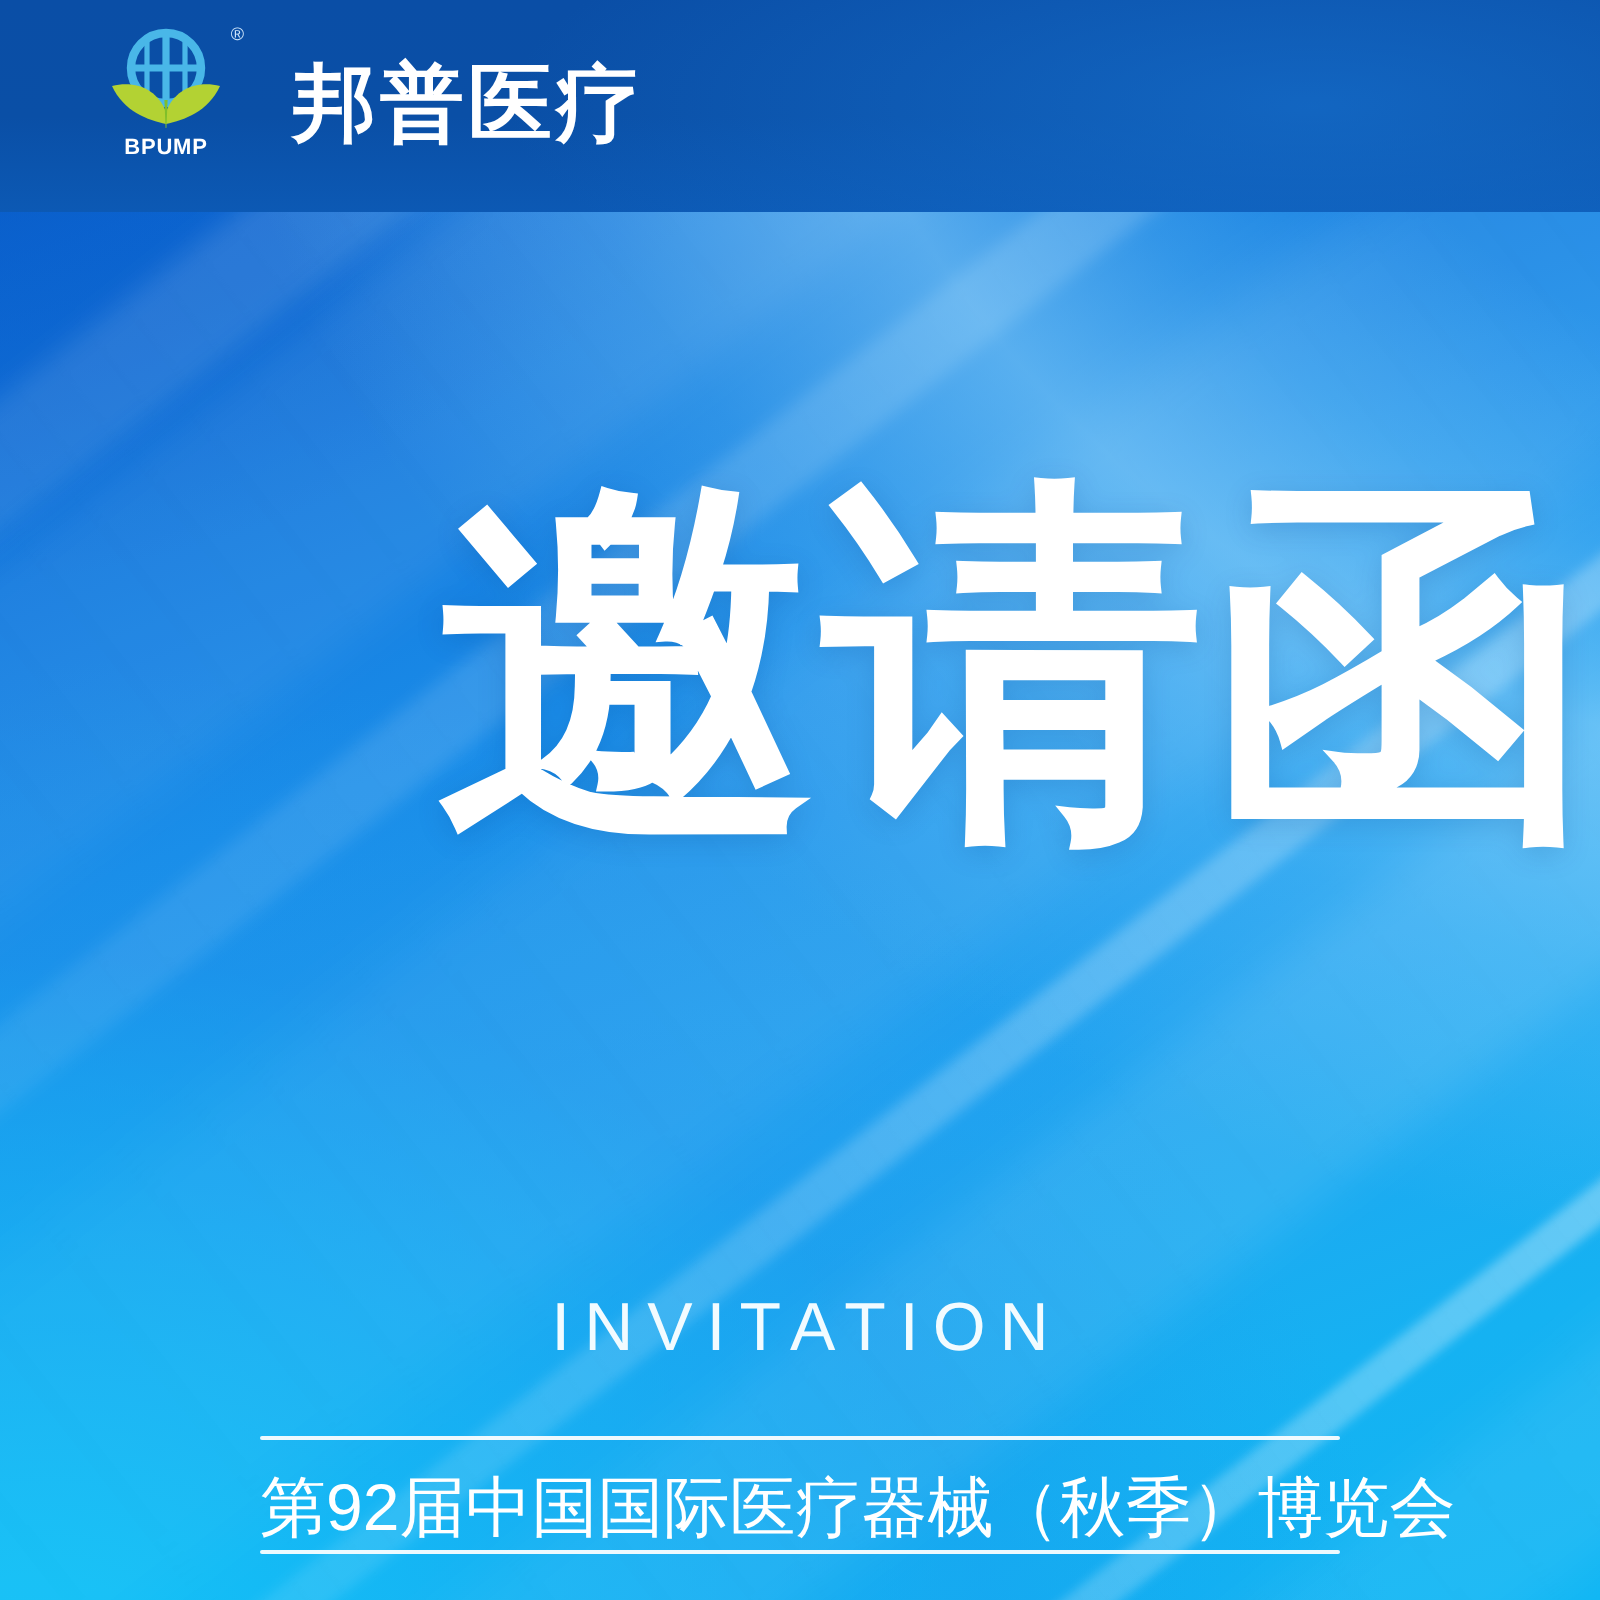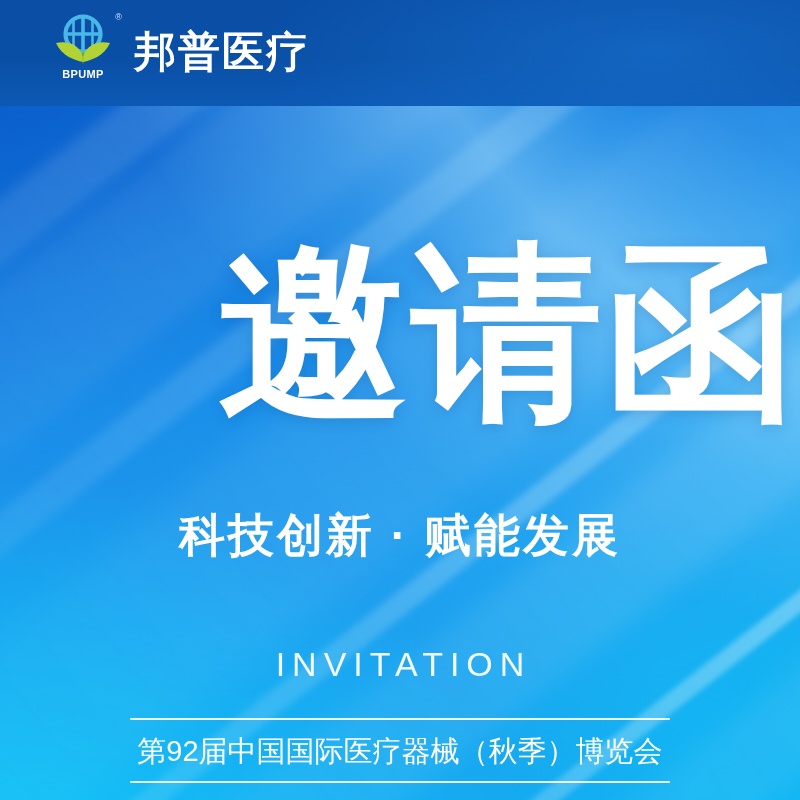--- a/index.html
+++ b/index.html
@@ -143,21 +143,21 @@
     color: #ffffff;
     font-size: 11px;
     font-weight: bold;
     letter-spacing: 0.4px;
     line-height: 1;
   }
 
   .brand-cn {
     position: relative;
     z-index: 2;
-    margin-left: 12px;
+    margin-left: 24px;
     color: #ffffff;
     font-size: 42px;
     font-weight: bold;
     letter-spacing: 2px;
     line-height: 1;
     margin-bottom: 2px;
   }
 
   
   .content {
@@ -216,25 +216,25 @@
     width: 540px;
   }
   .rule {
     height: 2px;
     width: 100%;
     background: rgba(255,255,255,0.92);
     border-radius: 1px;
   }
   .footer-text {
     color: #ffffff;
-    font-size: 29px;
+    font-size: 33px;
     line-height: 1;
     letter-spacing: 0px;
     text-align: center;
-    padding: 17px 0 15px 0;
+    padding: 17px 0 5px 0;
     white-space: nowrap;
   }
 </style>
 </head>
 <body>
 
 <div id="poster">
 
   <div class="bg-layer bg-base"></div>
   <div class="bg-layer bg-cyanwash"></div>
@@ -277,21 +277,20 @@
       <div class="logo-name">BPUMP</div>
     </div>
 
     <div class="brand-cn">邦普医疗</div>
   </div>
 
   <div class="content">
 
     <div class="main-title">邀请函</div>
 
-    <div class="subtitle">科技创新 · 赋能发展</div>
 
     <div class="invitation">INVITATION</div>
 
     <div class="footer">
       <div class="rule"></div>
       <div class="footer-text">第92届中国国际医疗器械（秋季）博览会</div>
       <div class="rule"></div>
     </div>
 
   </div>

